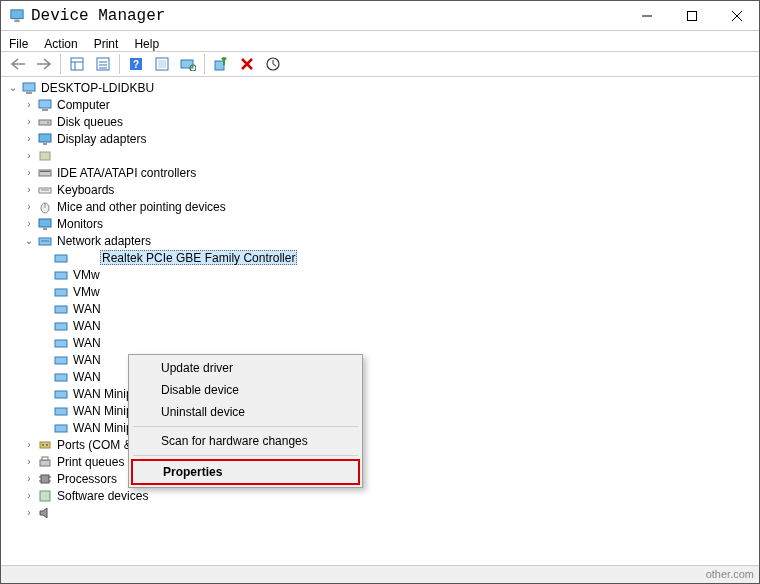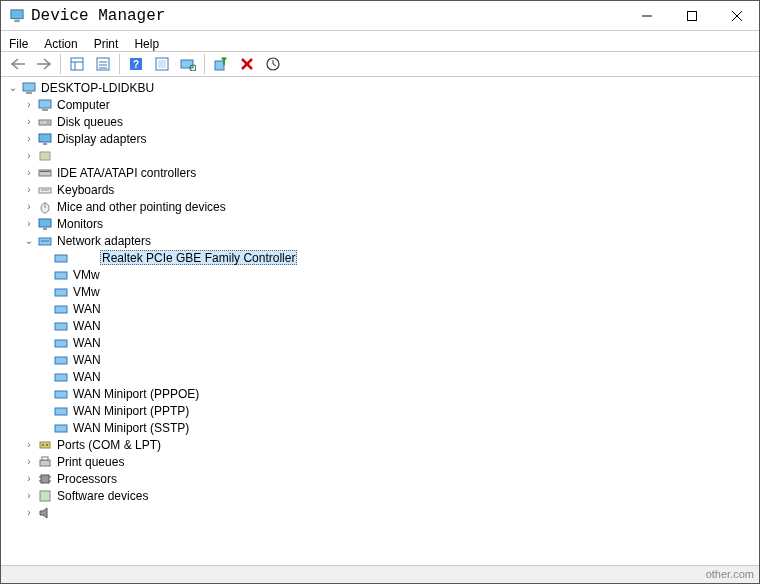--- a/index.html
+++ b/index.html
@@ -385,16 +385,25 @@
             <span class="expander">›</span>
             <span class="devicon">
               <svg width="14" height="14">
                 <path d="M2 5 L5 5 L9 2 L9 12 L5 9 L2 9 Z" fill="#999" stroke="#555"></path>
               </svg>
             </span>
           </div>
         </div>
     </div>
 
+    <div class="ctxmenu">
+      <div class="ctxitem">Update driver</div>
+      <div class="ctxitem">Disable device</div>
+      <div class="ctxitem">Uninstall device</div>
+      <div class="ctxsep"></div>
+      <div class="ctxitem">Scan for hardware changes</div>
+      <div class="ctxsep"></div>
+      <div class="ctxitem highlight-box" style="font-weight:bold">Properties</div>
+    </div>
   </div>
   <div class="statusbar"></div>
 </div>
 <div class="watermark">other.com</div>
 
 </body></html>

